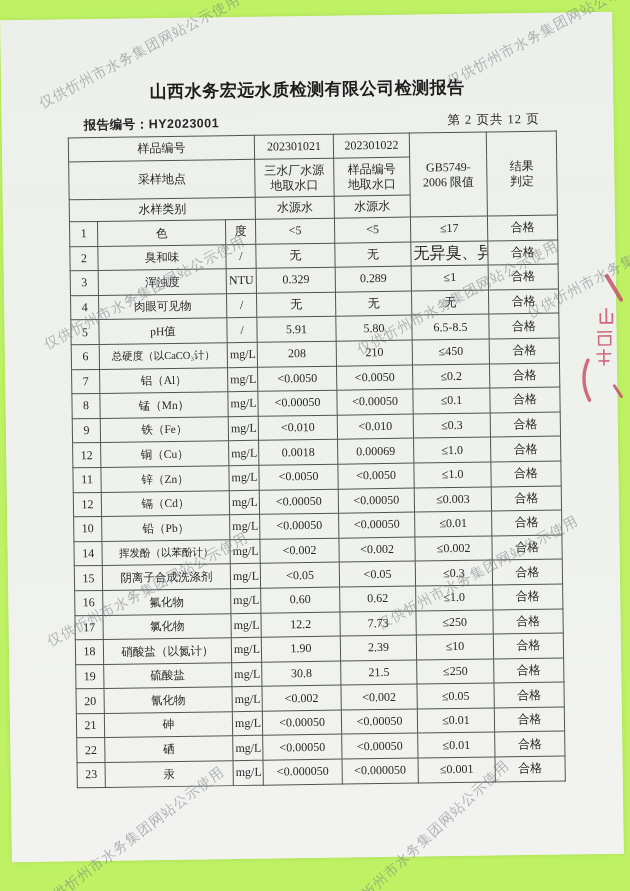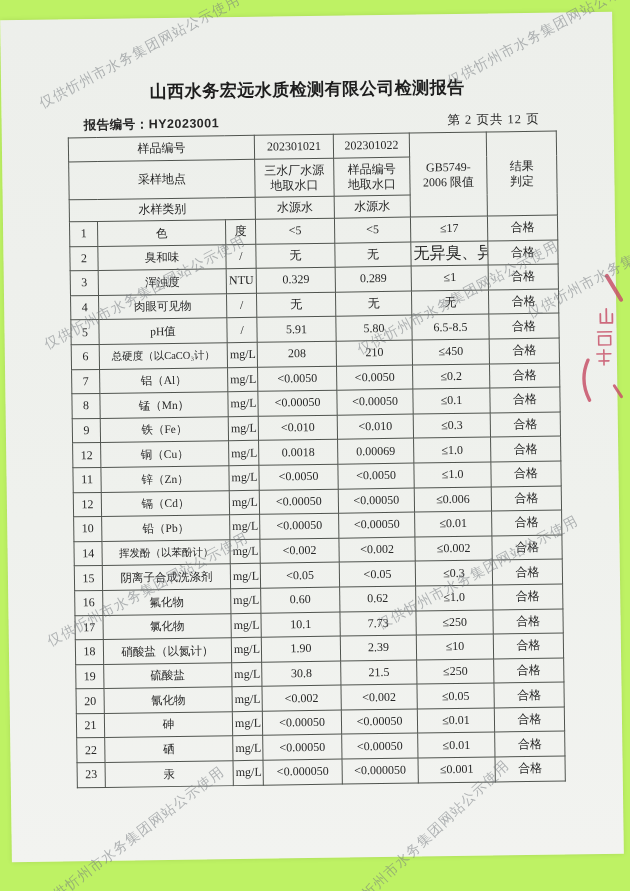--- a/index.html
+++ b/index.html
@@ -204,21 +204,21 @@
             <td>&lt;0.0050</td>
             <td>≤1.0</td>
             <td>合格</td>
           </tr>
           <tr>
             <td>12</td>
             <td class="name-cell">镉（Cd）</td>
             <td>mg/L</td>
             <td>&lt;0.00050</td>
             <td>&lt;0.00050</td>
-            <td>≤0.006</td>
+            <td>≤0.003</td>
             <td>合格</td>
           </tr>
           <tr>
             <td>10</td>
             <td class="name-cell">铅（Pb）</td>
             <td>mg/L</td>
             <td>&lt;0.00050</td>
             <td>&lt;0.00050</td>
             <td>≤0.01</td>
             <td>合格</td>
@@ -247,21 +247,21 @@
             <td>mg/L</td>
             <td>0.60</td>
             <td>0.62</td>
             <td>≤1.0</td>
             <td>合格</td>
           </tr>
           <tr>
             <td>17</td>
             <td class="name-cell">氯化物</td>
             <td>mg/L</td>
-            <td>10.1</td>
+            <td>12.2</td>
             <td>7.73</td>
             <td>≤250</td>
             <td>合格</td>
           </tr>
           <tr>
             <td>18</td>
             <td class="name-cell">硝酸盐（以氮计）</td>
             <td>mg/L</td>
             <td>1.90</td>
             <td>2.39</td>

